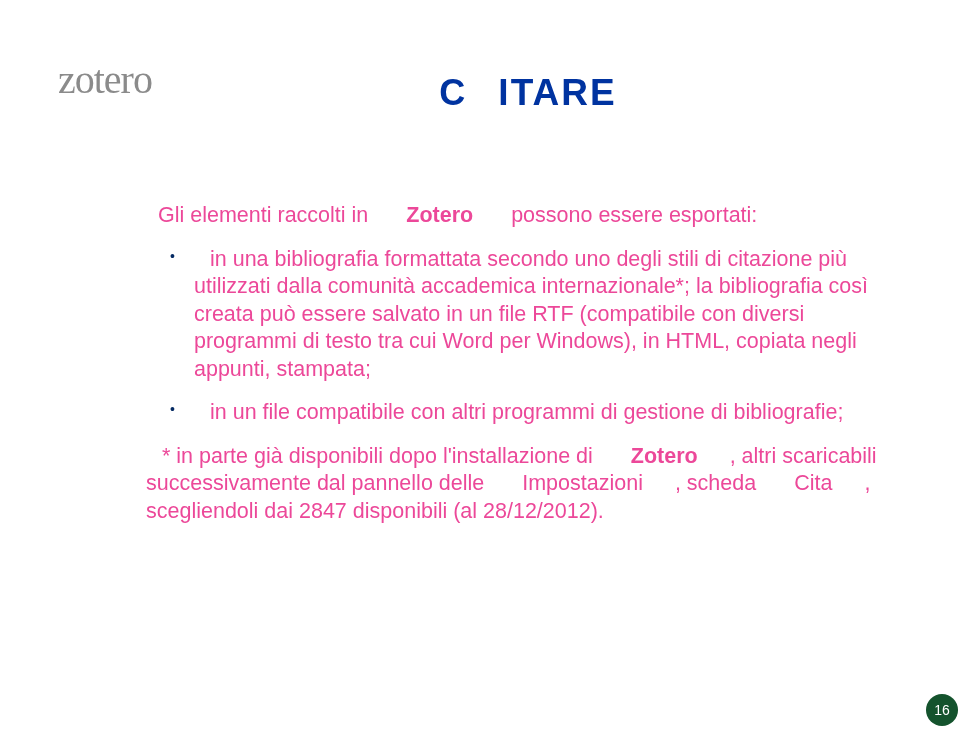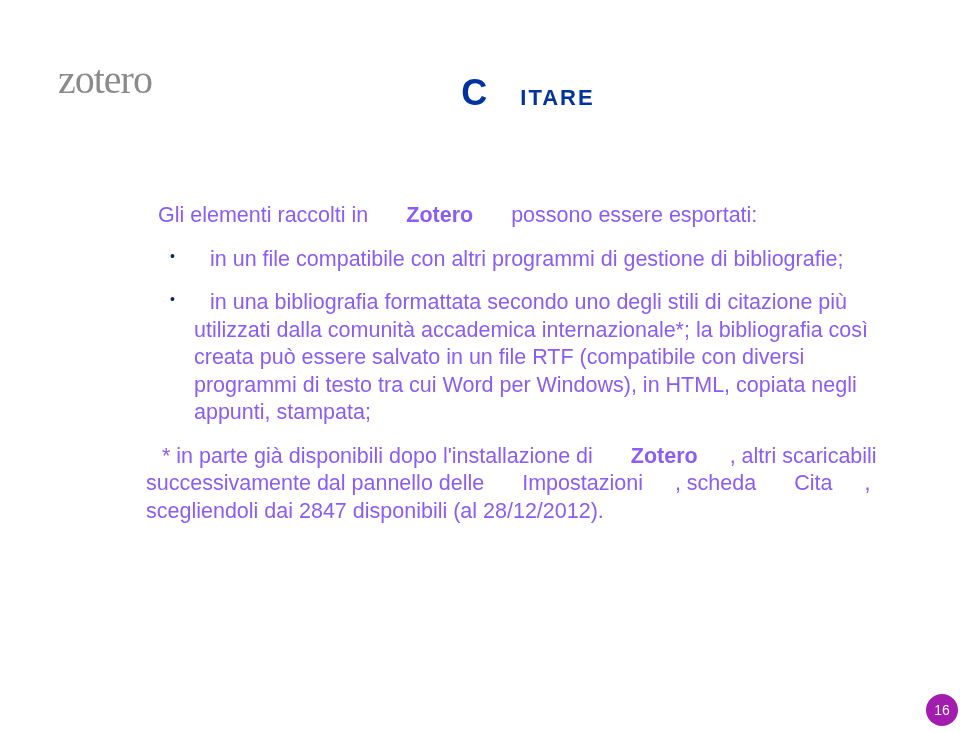--- a/index.html
+++ b/index.html
@@ -27,21 +27,21 @@
     left: 0;
     width: 100%;
     text-align: center;
     color: #0033a0;
     font-weight: 800;
     font-size: 36px;
     letter-spacing: 1px;
   }
   .title .rest {
     font-variant: small-caps;
-    font-size: 22px;
+    font-size: 37px;
     letter-spacing: 2px;
     text-align: right;
   }
   .side-stripes {
     position: absolute;
     top: 0;
     right: 32px;
     width: 24px;
     height: 732px;
     display: flex;
@@ -49,21 +49,21 @@
   }
   .stripe {
     flex: 1;
     background: #b8c9e8;
   }
   .content {
     position: absolute;
     top: 138px;
     left: 78px;
     width: 795px;
-    color: #8b5cf6;
+    color: #ec4899;
     font-size: 21.5px;
     line-height: 1.28;
   }
   .intro { margin-bottom: 10px; }
   .bullets { list-style: none; padding-left: 20px; }
   .bullets li {
     position: relative;
     padding-left: 16px;
     margin-bottom: 10px;
   }
@@ -81,21 +81,21 @@
     margin-top: 2px;
     padding-left: 4px;
   }
   .pagenum {
     position: absolute;
     right: 18px;
     bottom: 22px;
     width: 32px;
     height: 32px;
     border-radius: 50%;
-    background: #a21caf;
+    background: #14532d;
     color: #fff;
     font-size: 14px;
     display: flex;
     align-items: center;
     justify-content: center;
   }
 </style>
 </head>
 <body>
 
@@ -111,24 +111,24 @@
   <div class="stripe"></div>
 </div>
 
 <div class="content">
   <div class="intro">
     <span>Gli elementi raccolti in </span><span class="bold">Zotero</span><span> possono essere esportati:</span>
   </div>
 
   <ul class="bullets">
     <li>
-      <span>in un file compatibile con altri programmi di gestione di bibliografie;</span>
+      <span>in una bibliografia formattata secondo uno degli stili di citazione più utilizzati dalla comunità accademica internazionale*; la bibliografia così creata può essere salvato in un file RTF (compatibile con diversi programmi di testo tra cui Word per Windows), in HTML, copiata negli appunti, stampata;</span>
     </li>
     <li>
-      <span>in una bibliografia formattata secondo uno degli stili di citazione più utilizzati dalla comunità accademica internazionale*; la bibliografia così creata può essere salvato in un file RTF (compatibile con diversi programmi di testo tra cui Word per Windows), in HTML, copiata negli appunti, stampata;</span>
+      <span>in un file compatibile con altri programmi di gestione di bibliografie;</span>
     </li>
   </ul>
 
   <div class="footnote">
     <span>* in parte già disponibili dopo l'installazione di </span><span class="bold">Zotero</span><span>, altri scaricabili successivamente dal pannello delle </span><span class="ital">Impostazioni</span><span>, scheda </span><span class="ital">Cita</span><span>, scegliendoli dai 2847 disponibili (al 28/12/2012).</span>
   </div>
 </div>
 
 <div class="pagenum">
   <span>16</span>

